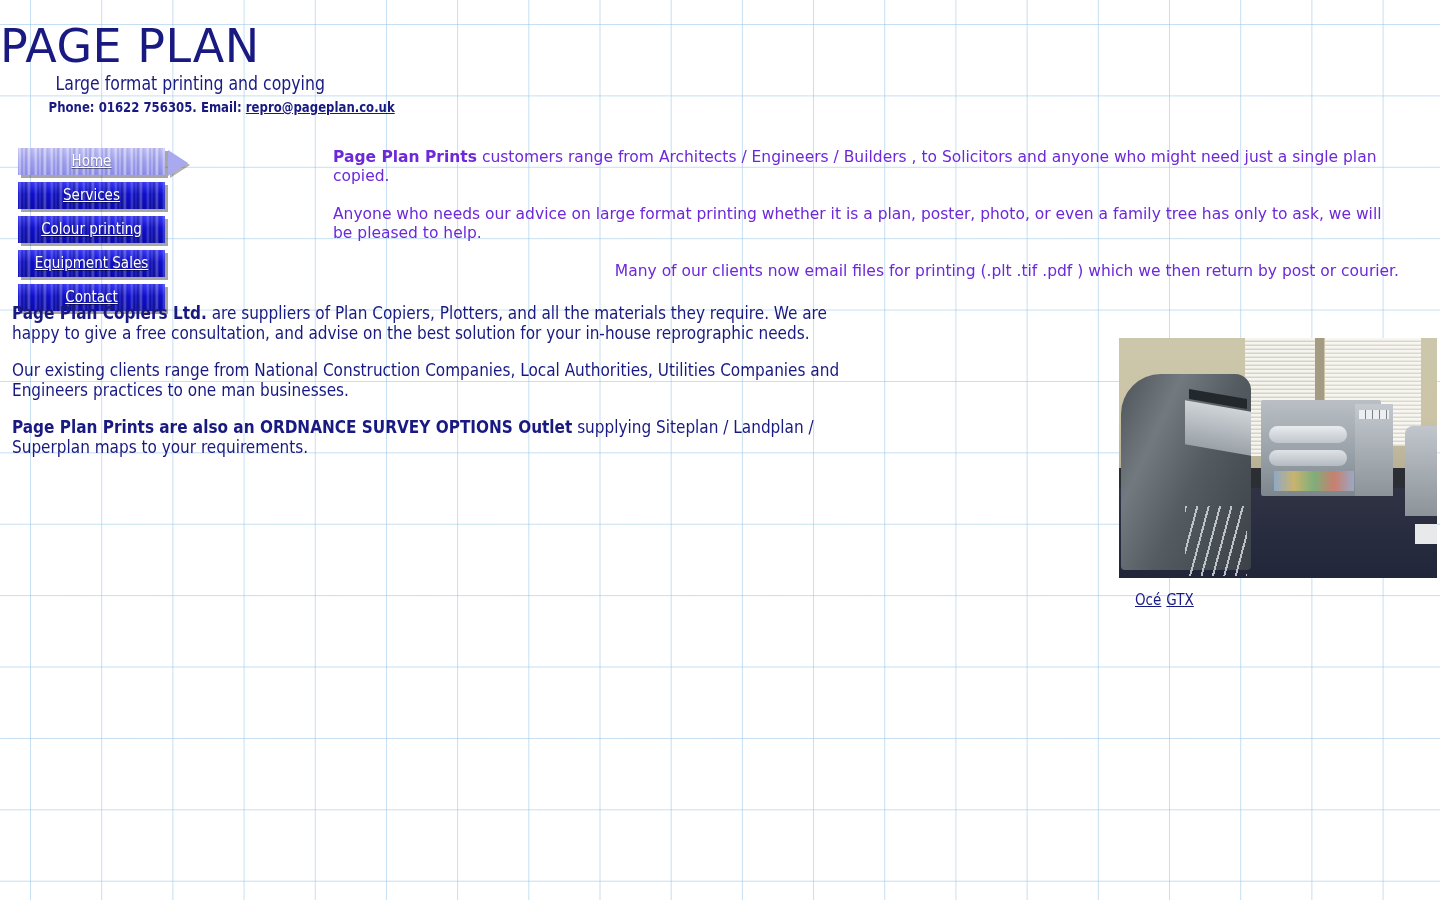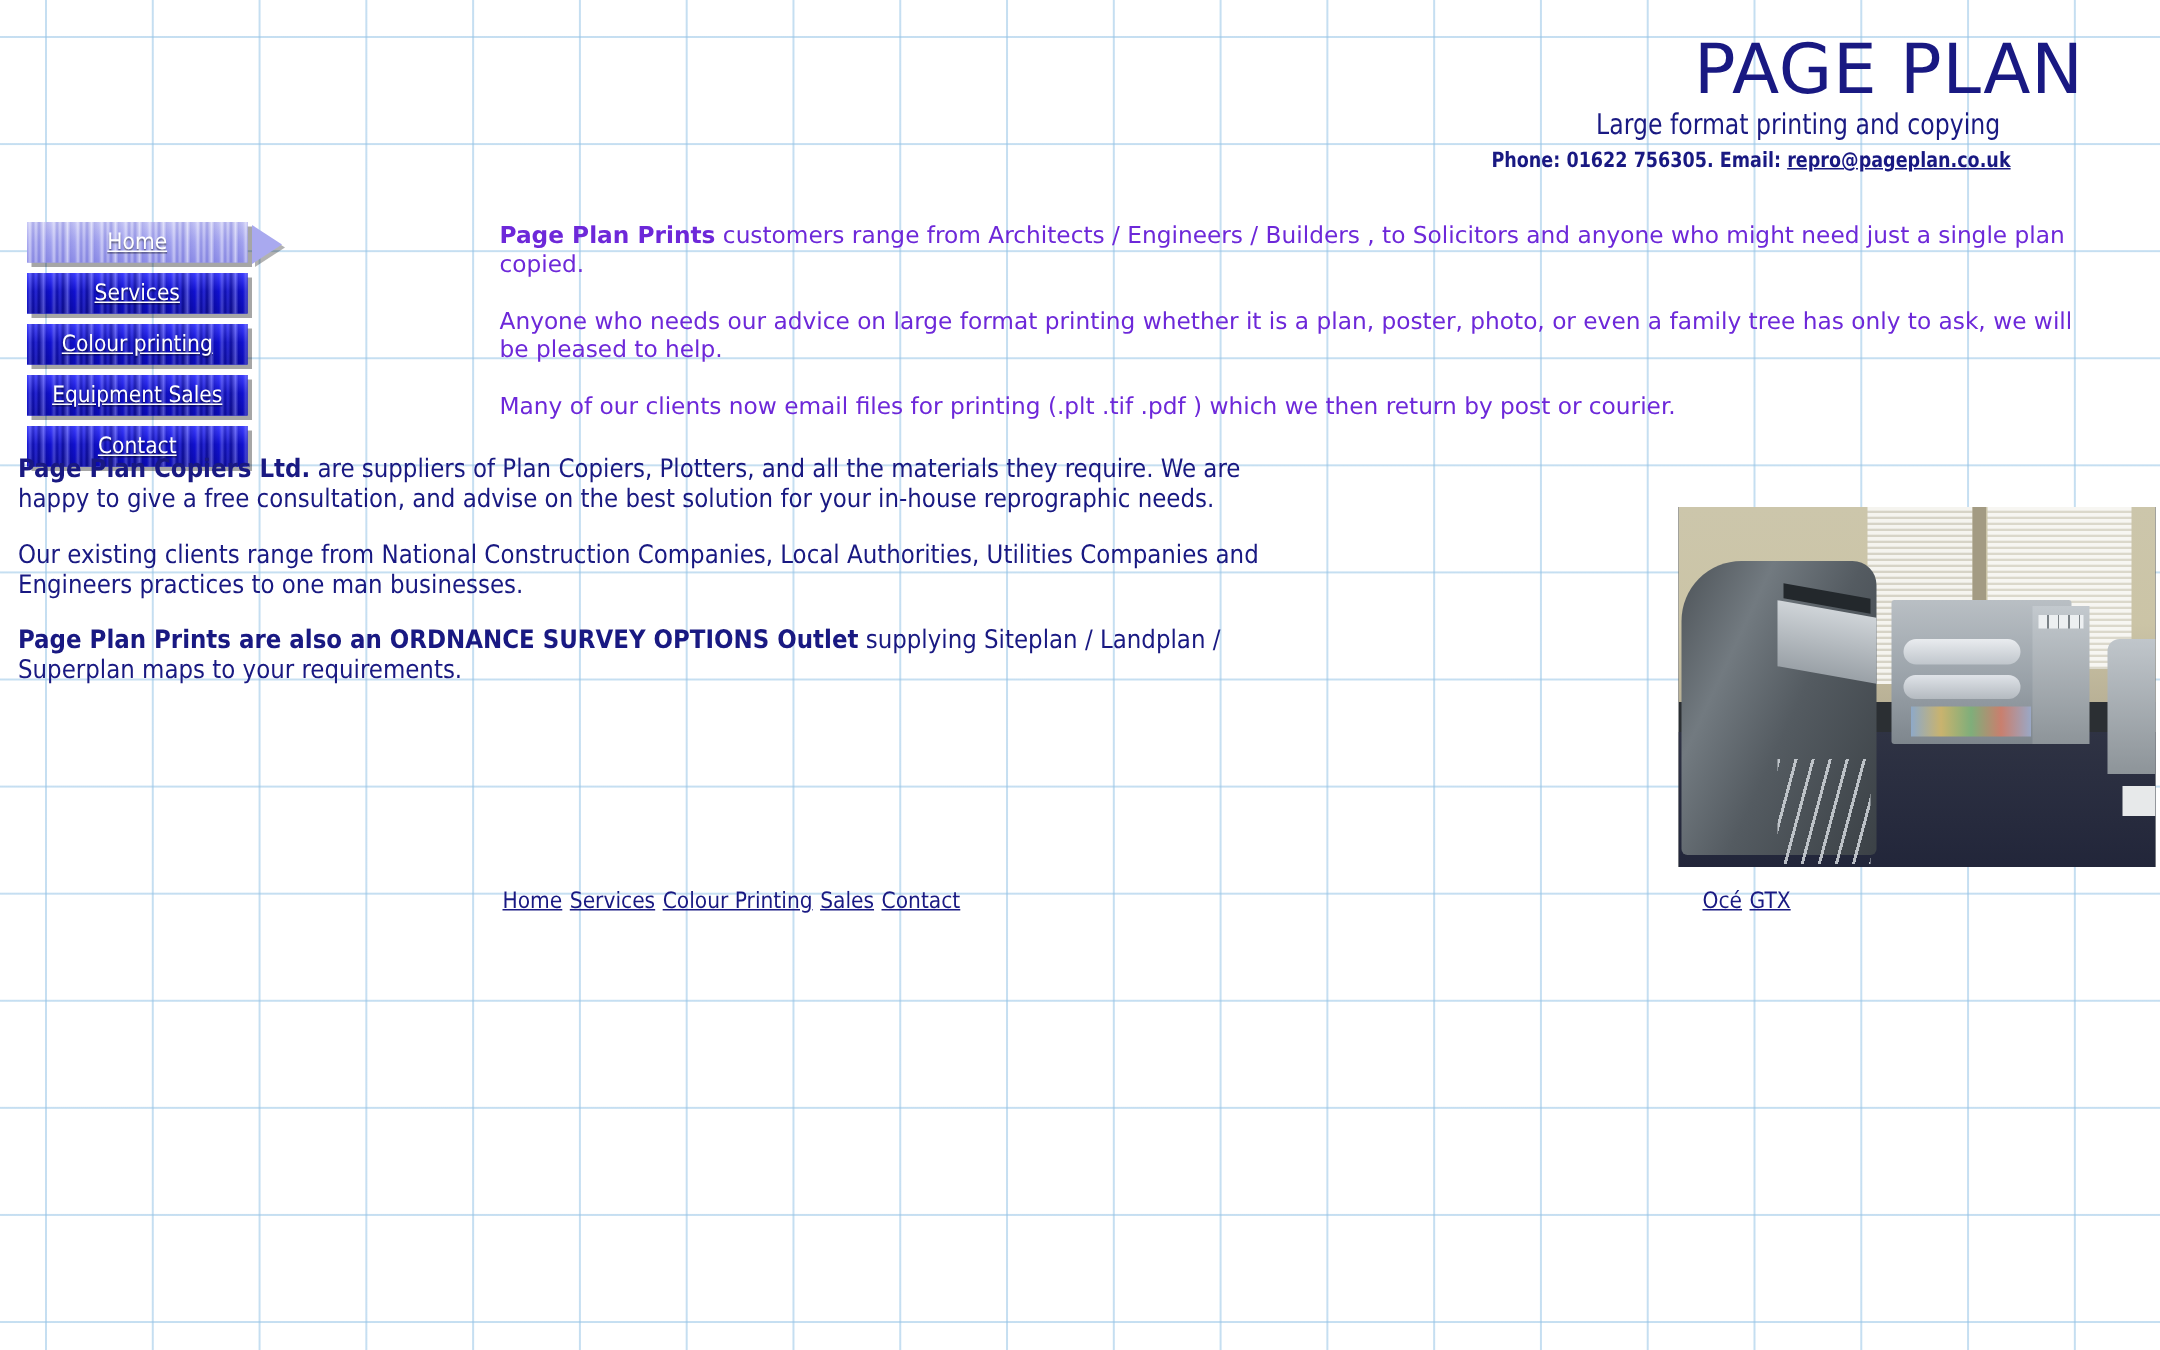--- a/index.html
+++ b/index.html
@@ -24,21 +24,21 @@
     position: absolute;
     inset: 0;
   }
 
   
   #site-header {
     position: absolute;
     top: 0;
     left: 0;
     width: 1389px;
-    text-align: right;
+    text-align: left;
   }
   #site-title {
     font-family: "DejaVu Sans", sans-serif;
     font-size: 46px;
     font-weight: 400;
     color: #191982;
     letter-spacing: 0.5px;
     margin: 0;
     padding-top: 22px;
     line-height: 1.05;
@@ -139,21 +139,21 @@
     top: 148px;
     width: 1066px;
     color: #6d28d9;
     font-family: "DejaVu Sans", sans-serif;
     font-size: 15.5px;
     line-height: 19px;
   }
   #intro-block p {
     margin: 0 0 19px 0;
   }
-  #intro-block p:last-child { margin-bottom: 0; }
+  #intro-block p:last-child { margin-bottom: 0; text-align: right; }
   #intro-block b { font-weight: bold; }
 
   
   #copiers-block {
     position: absolute;
     left: 12px;
     top: 304px;
     width: 860px;
     color: #191982;
     font-family: "Liberation Sans Narrow", "DejaVu Sans Condensed", "Liberation Sans", sans-serif;
@@ -339,21 +339,18 @@
     <div class="ph ph-plotter-panel"></div>
     <div class="ph ph-panel-btns"></div>
     <div class="ph ph-right-unit"></div>
     <div class="ph ph-paper-stack"></div>
     <div class="ph ph-copier"></div>
     <div class="ph ph-copier-slot"></div>
     <div class="ph ph-copier-lid"></div>
     <div class="ph ph-rack"></div>
   </figure>
 
-  <nav id="footer-nav">
-    <a href="#">Home</a><a href="#">Services</a><a href="#">Colour Printing</a><a href="#">Sales</a><a href="#">Contact</a>
-  </nav>
 
   <nav id="brand-links">
     <a href="#">Océ</a><a href="#">GTX</a>
   </nav>
 
 </div>
 
 </body></html>

